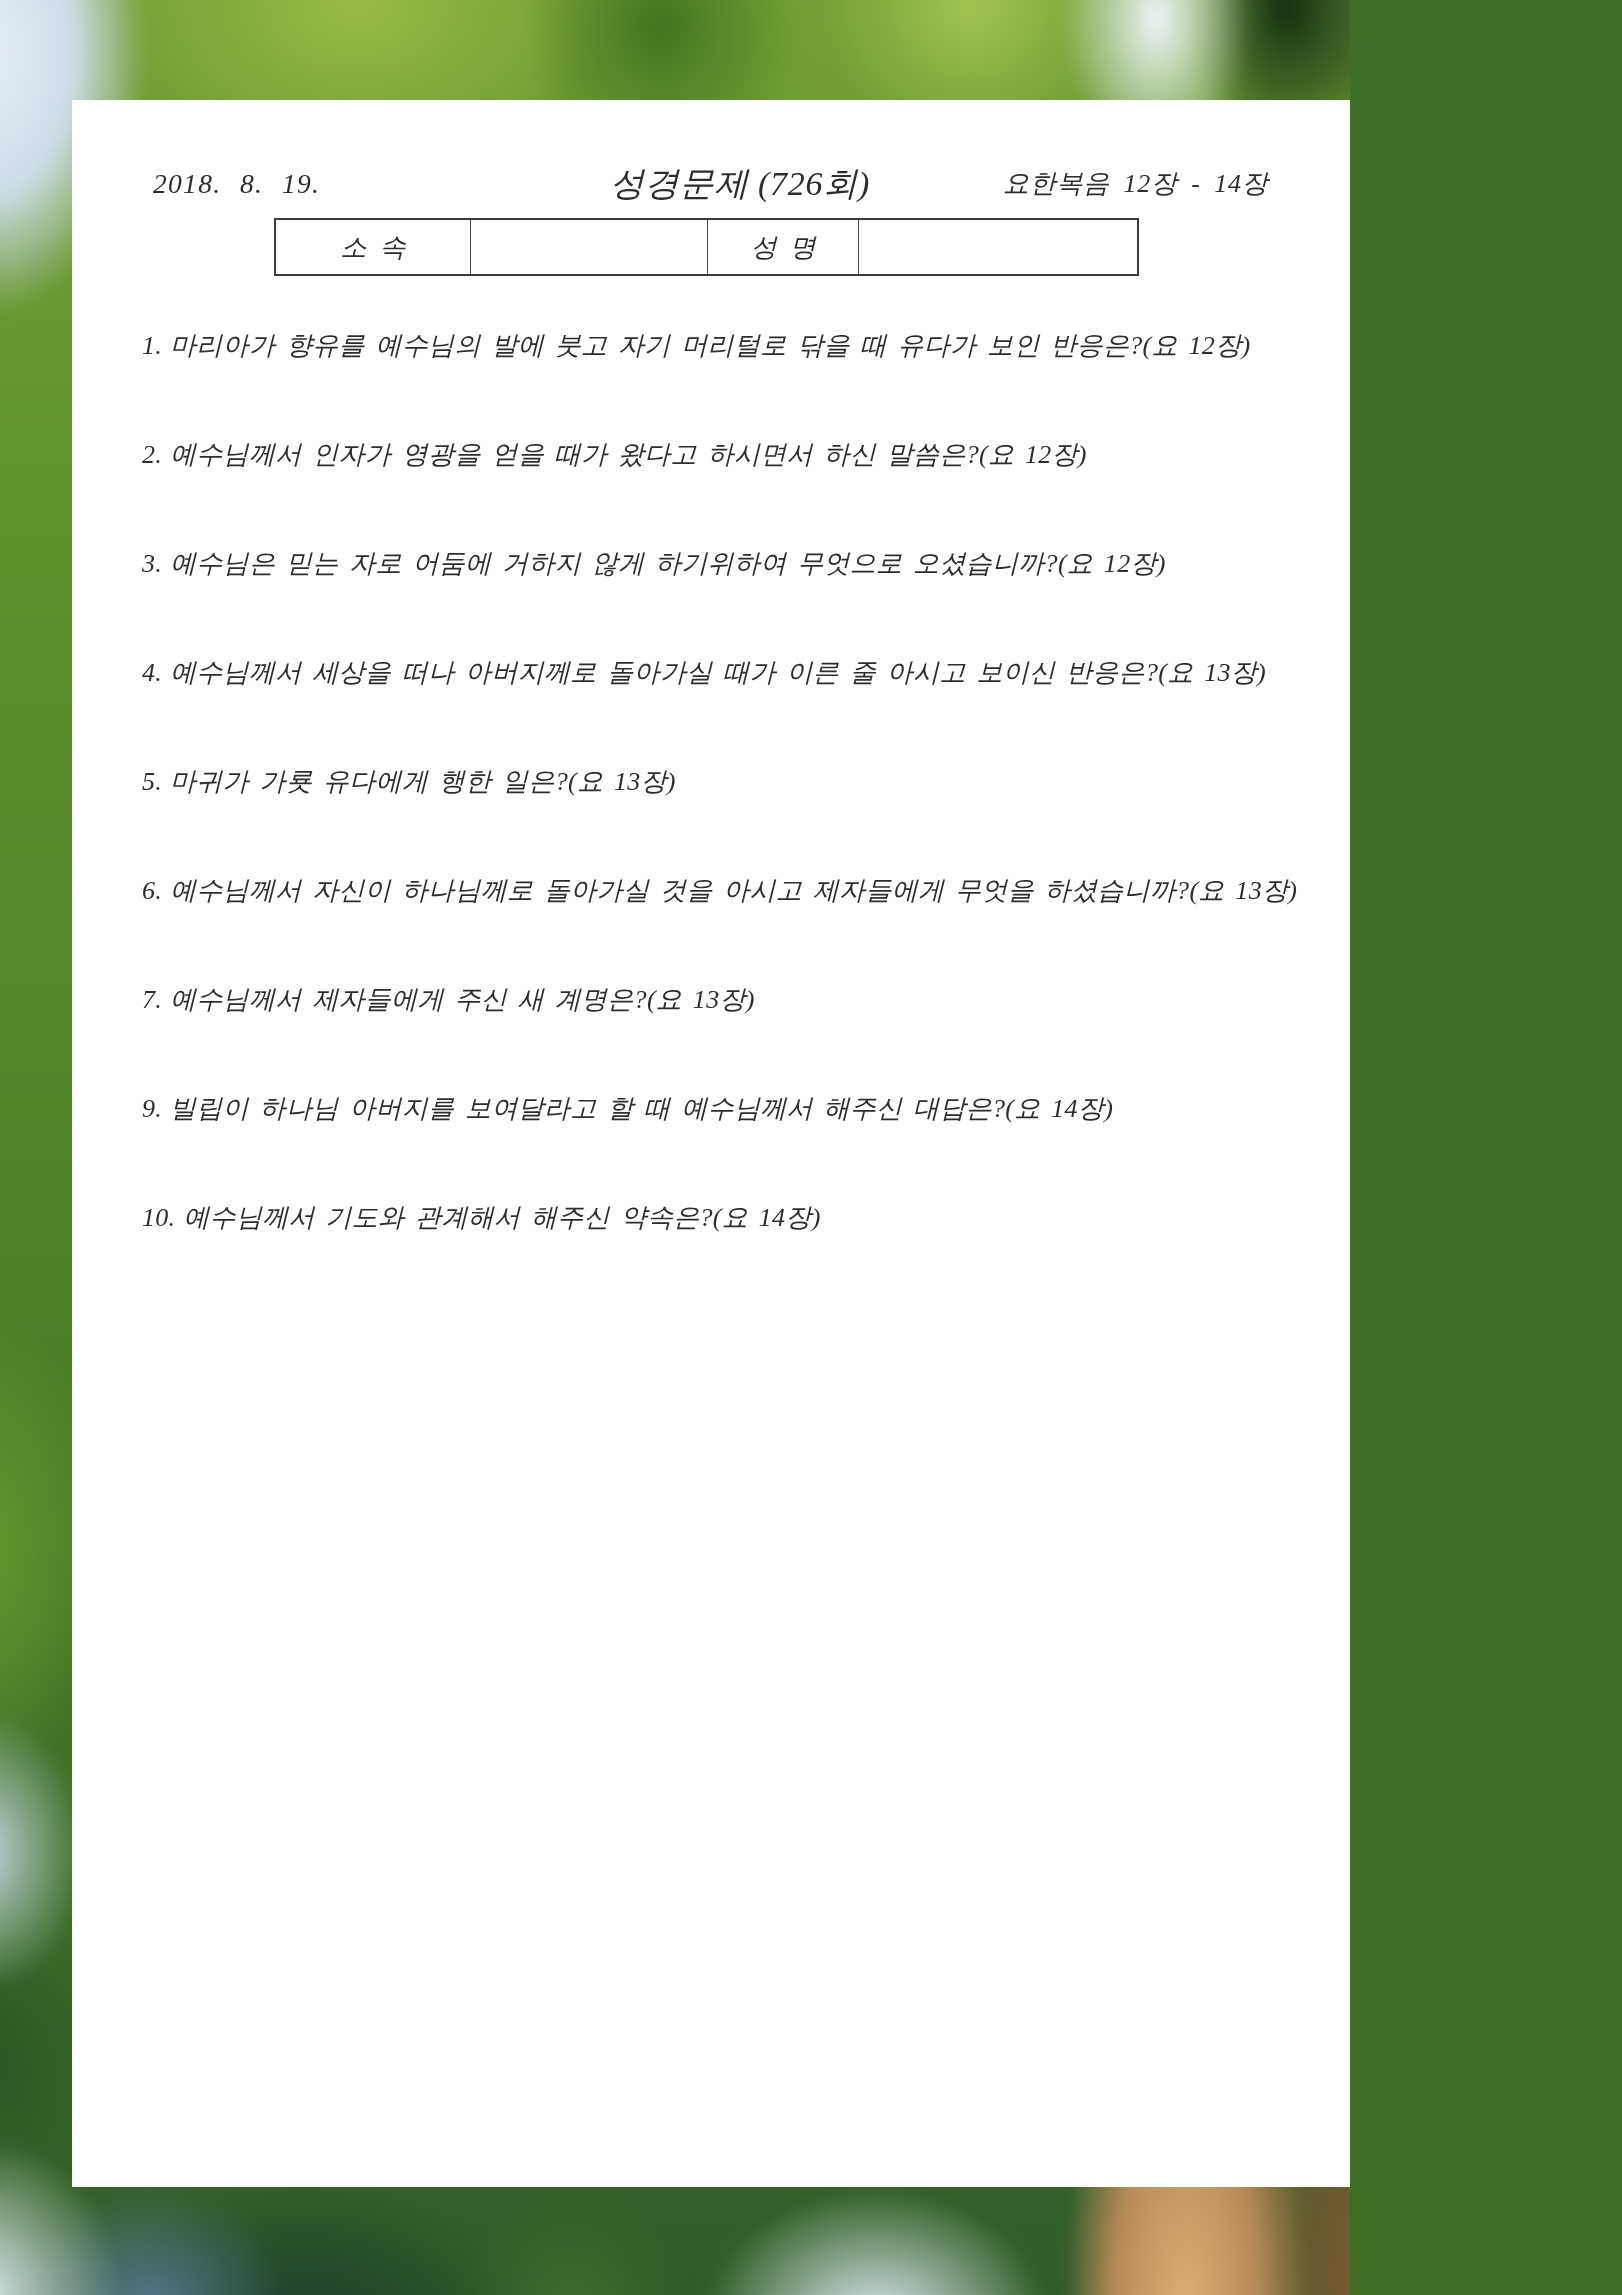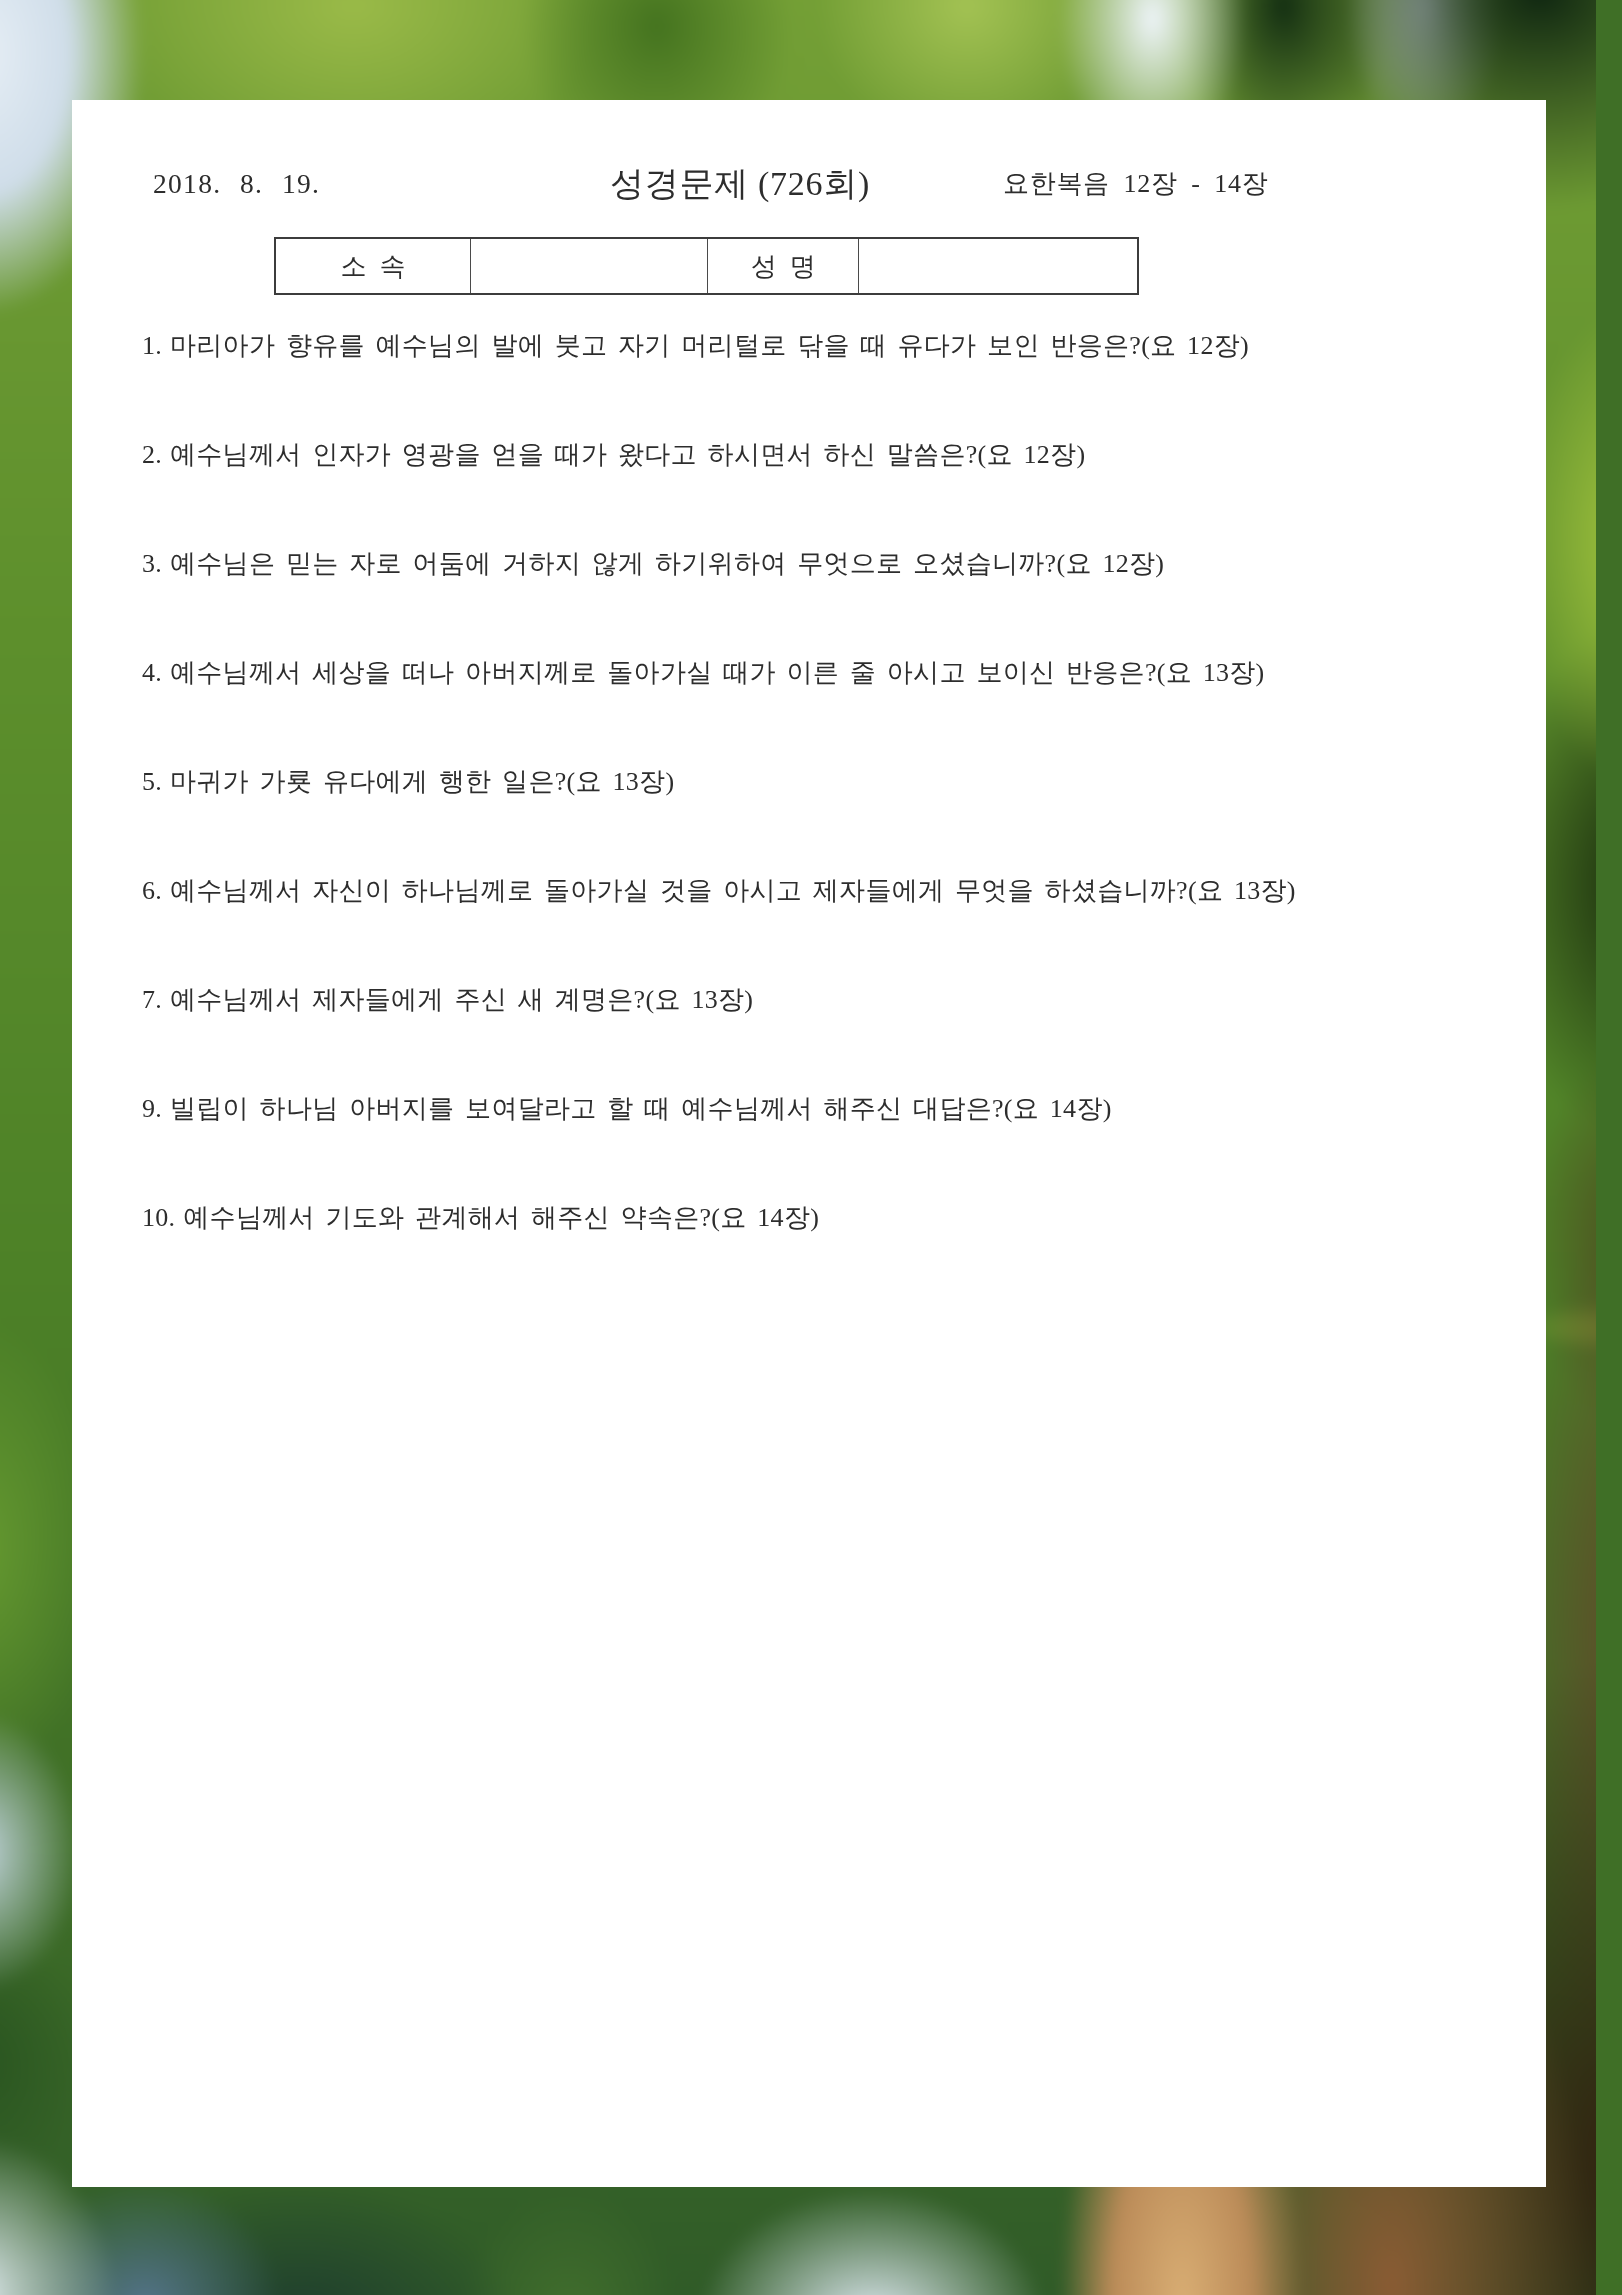--- a/index.html
+++ b/index.html
@@ -1,17 +1,17 @@
 <!DOCTYPE html>
 <html style="font-size:10.5px"><head>
 <meta charset="utf-8">
 <style>
   html,body{margin:0;padding:0;background:#3f6f26;}
-  .page{position:relative;width:1596px;height:2295px;overflow:hidden;
-        font-family:"Liberation Serif","DejaVu Serif",serif;}
+  .page{position:relative;width:1350px;height:2295px;overflow:hidden;
+        font-family:"Liberation Serif","DejaVu Serif",serif;font-style:italic;}
   .bg{position:absolute;inset:0;transform:scale(1.03);filter:blur(6.5px);
     background:
       radial-gradient(170px 458px at 1171px 2271px, #d9ae74 0%, #bb8b58 40%, rgba(187,139,88,0) 70%),
       radial-gradient(281px 589px at 1374px 2251px, #8a5c34 0%, rgba(138,92,52,0) 70%),
       radial-gradient(458px 654px at 1610px 2133px, #31200f 0%, rgba(49,32,15,0) 75%),
       radial-gradient(196px 589px at 1623px 1623px, #64432a 0%, rgba(100,67,42,0) 72%),
       radial-gradient(157px 275px at 1616px 1237px, #4d481f 0%, rgba(77,72,31,0) 70%),
       radial-gradient(124px 33px at 1603px 1322px, #97b43c 0%, rgba(151,180,60,0) 80%),
       radial-gradient(196px 340px at 1623px 563px, #aac93f 0%, rgba(170,201,63,0) 70%),
       radial-gradient(216px 340px at 1623px 890px, #15250b 0%, rgba(21,37,11,0) 75%),
@@ -30,21 +30,21 @@
       radial-gradient(177px 164px at 164px 2271px, #54748a 0%, rgba(84,116,138,0) 75%),
       radial-gradient(281px 190px at 314px 2290px, #1e3d2e 0%, rgba(30,61,46,0) 75%),
       radial-gradient(151px 177px at 576px 2284px, #426f2d 0%, rgba(66,111,45,0) 72%),
       radial-gradient(170px 301px at 0px 1538px, #669a30 0%, rgba(102,154,48,0) 75%),
       linear-gradient(180deg, #75a036 0%, #5d8f2c 28%, #4d8127 55%, #3f6f26 78%, #2f5a28 100%);
   }
   .paper{position:absolute;left:72px;top:100px;width:1474px;height:2087px;background:#ffffff;color:#2d2d2d;}
   .hdr-date{position:absolute;left:81px;top:68px;font-size:27.5px;line-height:31px;word-spacing:10.5px;letter-spacing:1.3px;white-space:pre;}
   .hdr-title{position:absolute;left:668px;top:68px;transform:translateX(-50%);font-size:34px;line-height:31px;letter-spacing:0.7px;white-space:pre;}
   .hdr-range{position:absolute;left:931px;top:68px;font-size:26px;line-height:31px;word-spacing:6.5px;letter-spacing:0.7px;white-space:pre;}
-  .info-table{position:absolute;left:202px;top:137px;width:865px;height:58px;
+  .info-table{position:absolute;left:202px;top:118px;width:865px;height:58px;
               display:flex;box-sizing:border-box;border:2.6px solid #3c3c3c;border-left-width:2px;border-right-width:2px;text-align:right;}
   .info-table .cell{box-sizing:border-box;height:100%;display:flex;align-items:center;justify-content:center;
                     font-size:26px;white-space:pre;}
   .info-table .cell + .cell{border-left:1.3px solid #4a4a4a;}
   .c-affl{width:195px;} .c-afield{width:238px;} .c-namel{width:152px;} .c-nfield{width:280px;}
   .questions{position:absolute;left:70px;top:229px;right:19.6px;}
   .q{height:109px;font-size:26px;line-height:34px;white-space:nowrap;word-spacing:3.9px;letter-spacing:0.3px;}
   .qnum{display:inline-block;margin-right:7.9px;}
 </style>
 </head>

